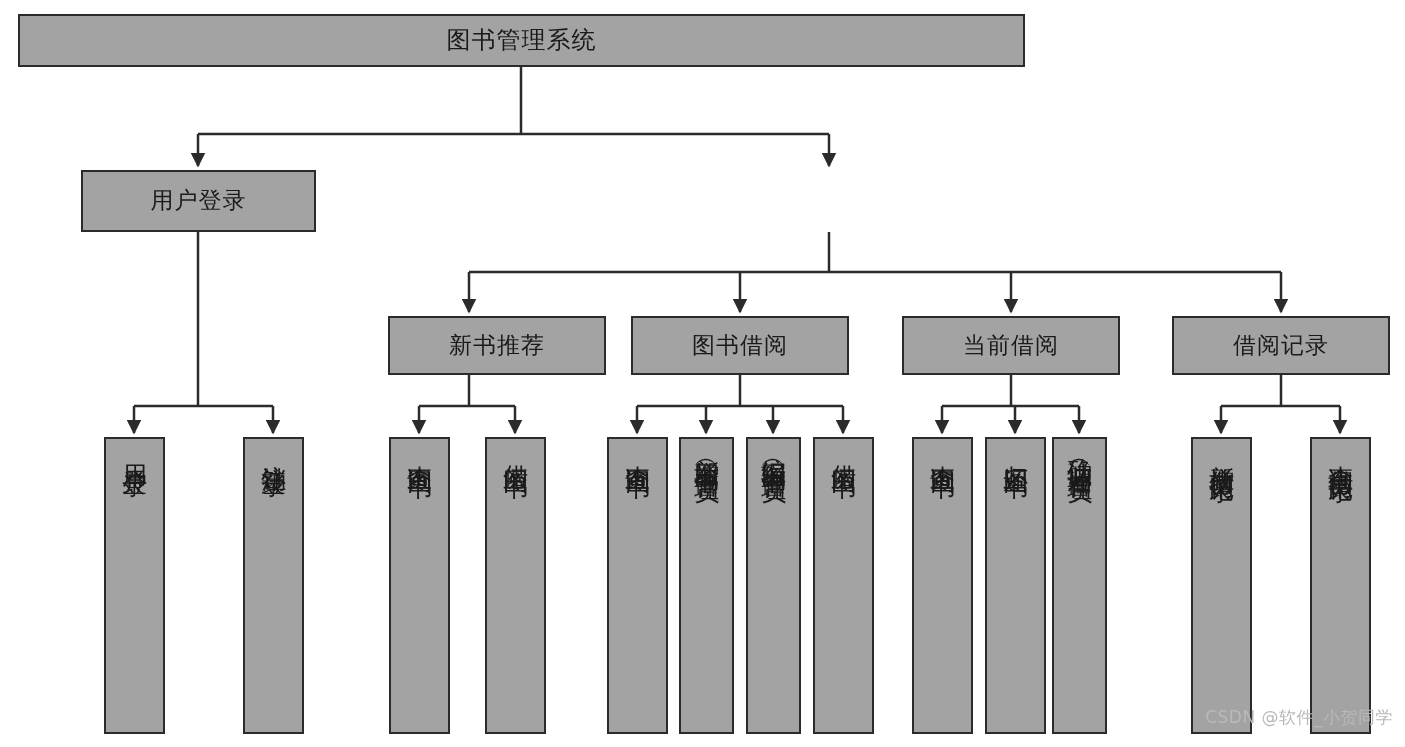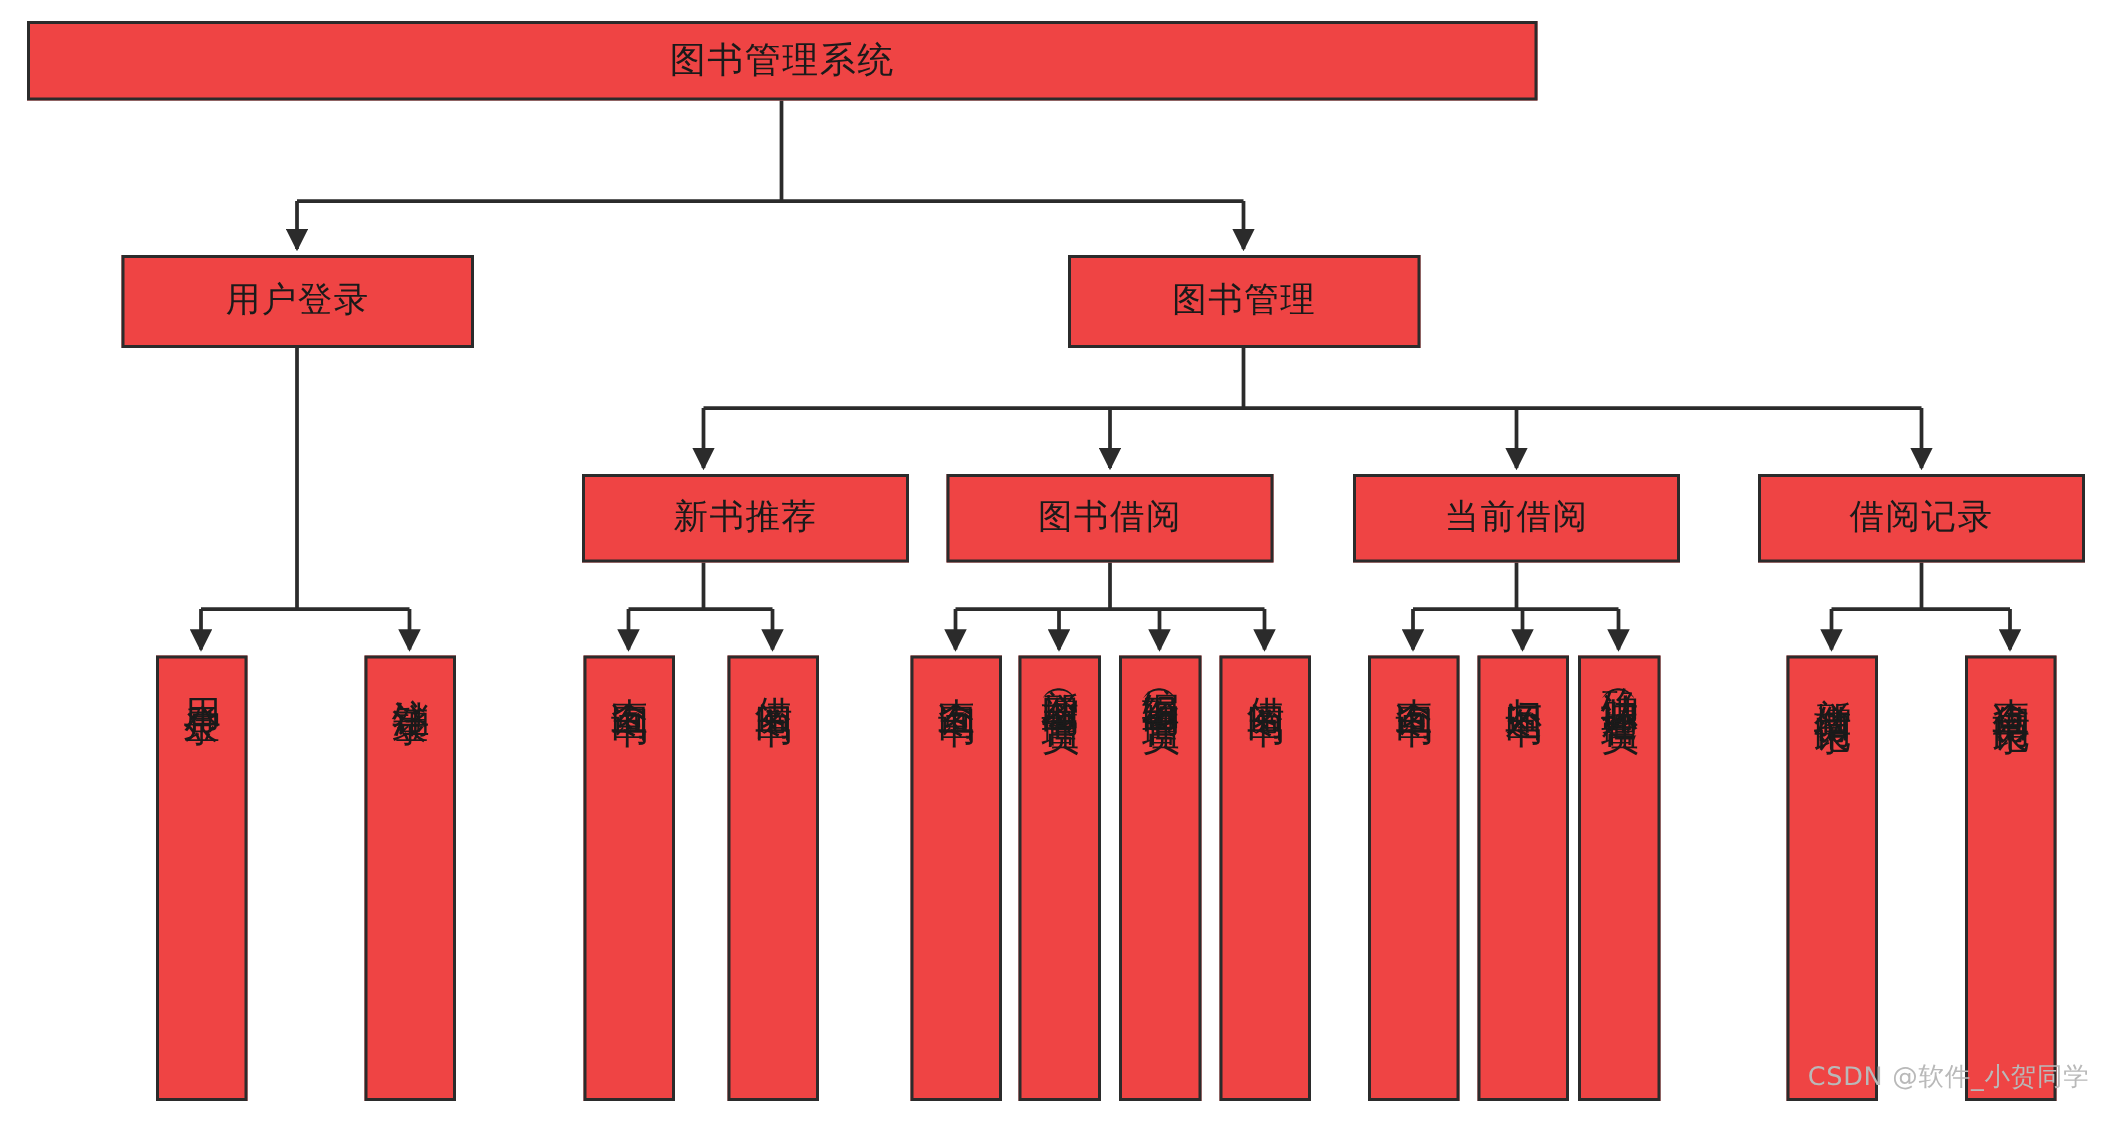--- a/index.html
+++ b/index.html
@@ -23,21 +23,21 @@
     position: absolute;
     left: 0;
     top: 0;
     width: 1405px;
     height: 747px;
     pointer-events: none;
   }
   .node {
     position: absolute;
     box-sizing: border-box;
-    background: #ef4444;
+    background: #a3a3a3;
     border: 2px solid #2b2b2b;
     display: flex;
     align-items: center;
     justify-content: center;
     color: #1a1a1a;
   }
   .node .label {
     display: block;
     text-align: center;
     line-height: 1.18;
@@ -123,23 +123,20 @@
       </g>
   </svg>
 
   <div class="node horiz" id="root-node" style="left: 18px; top: 14px; width: 1007px; height: 53px;">
     <span class="label">图书管理系统</span>
   </div>
 
   <div class="node horiz" style="left: 81px; top: 170px; width: 235px; height: 62px;">
     <span class="label">用户登录</span>
   </div>
-  <div class="node horiz" style="left: 712px; top: 170px; width: 235px; height: 62px;">
-    <span class="label">图书管理</span>
-  </div>
 
   <div class="node horiz" style="left: 360px; top: 316px; width: 218px; height: 59px; margin-left: 28px;">
     <span class="label">新书推荐</span>
   </div>
   <div class="node horiz" style="left: 631px; top: 316px; width: 218px; height: 59px;">
     <span class="label">图书借阅</span>
   </div>
   <div class="node horiz" style="left: 902px; top: 316px; width: 218px; height: 59px;">
     <span class="label">当前借阅</span>
   </div>

